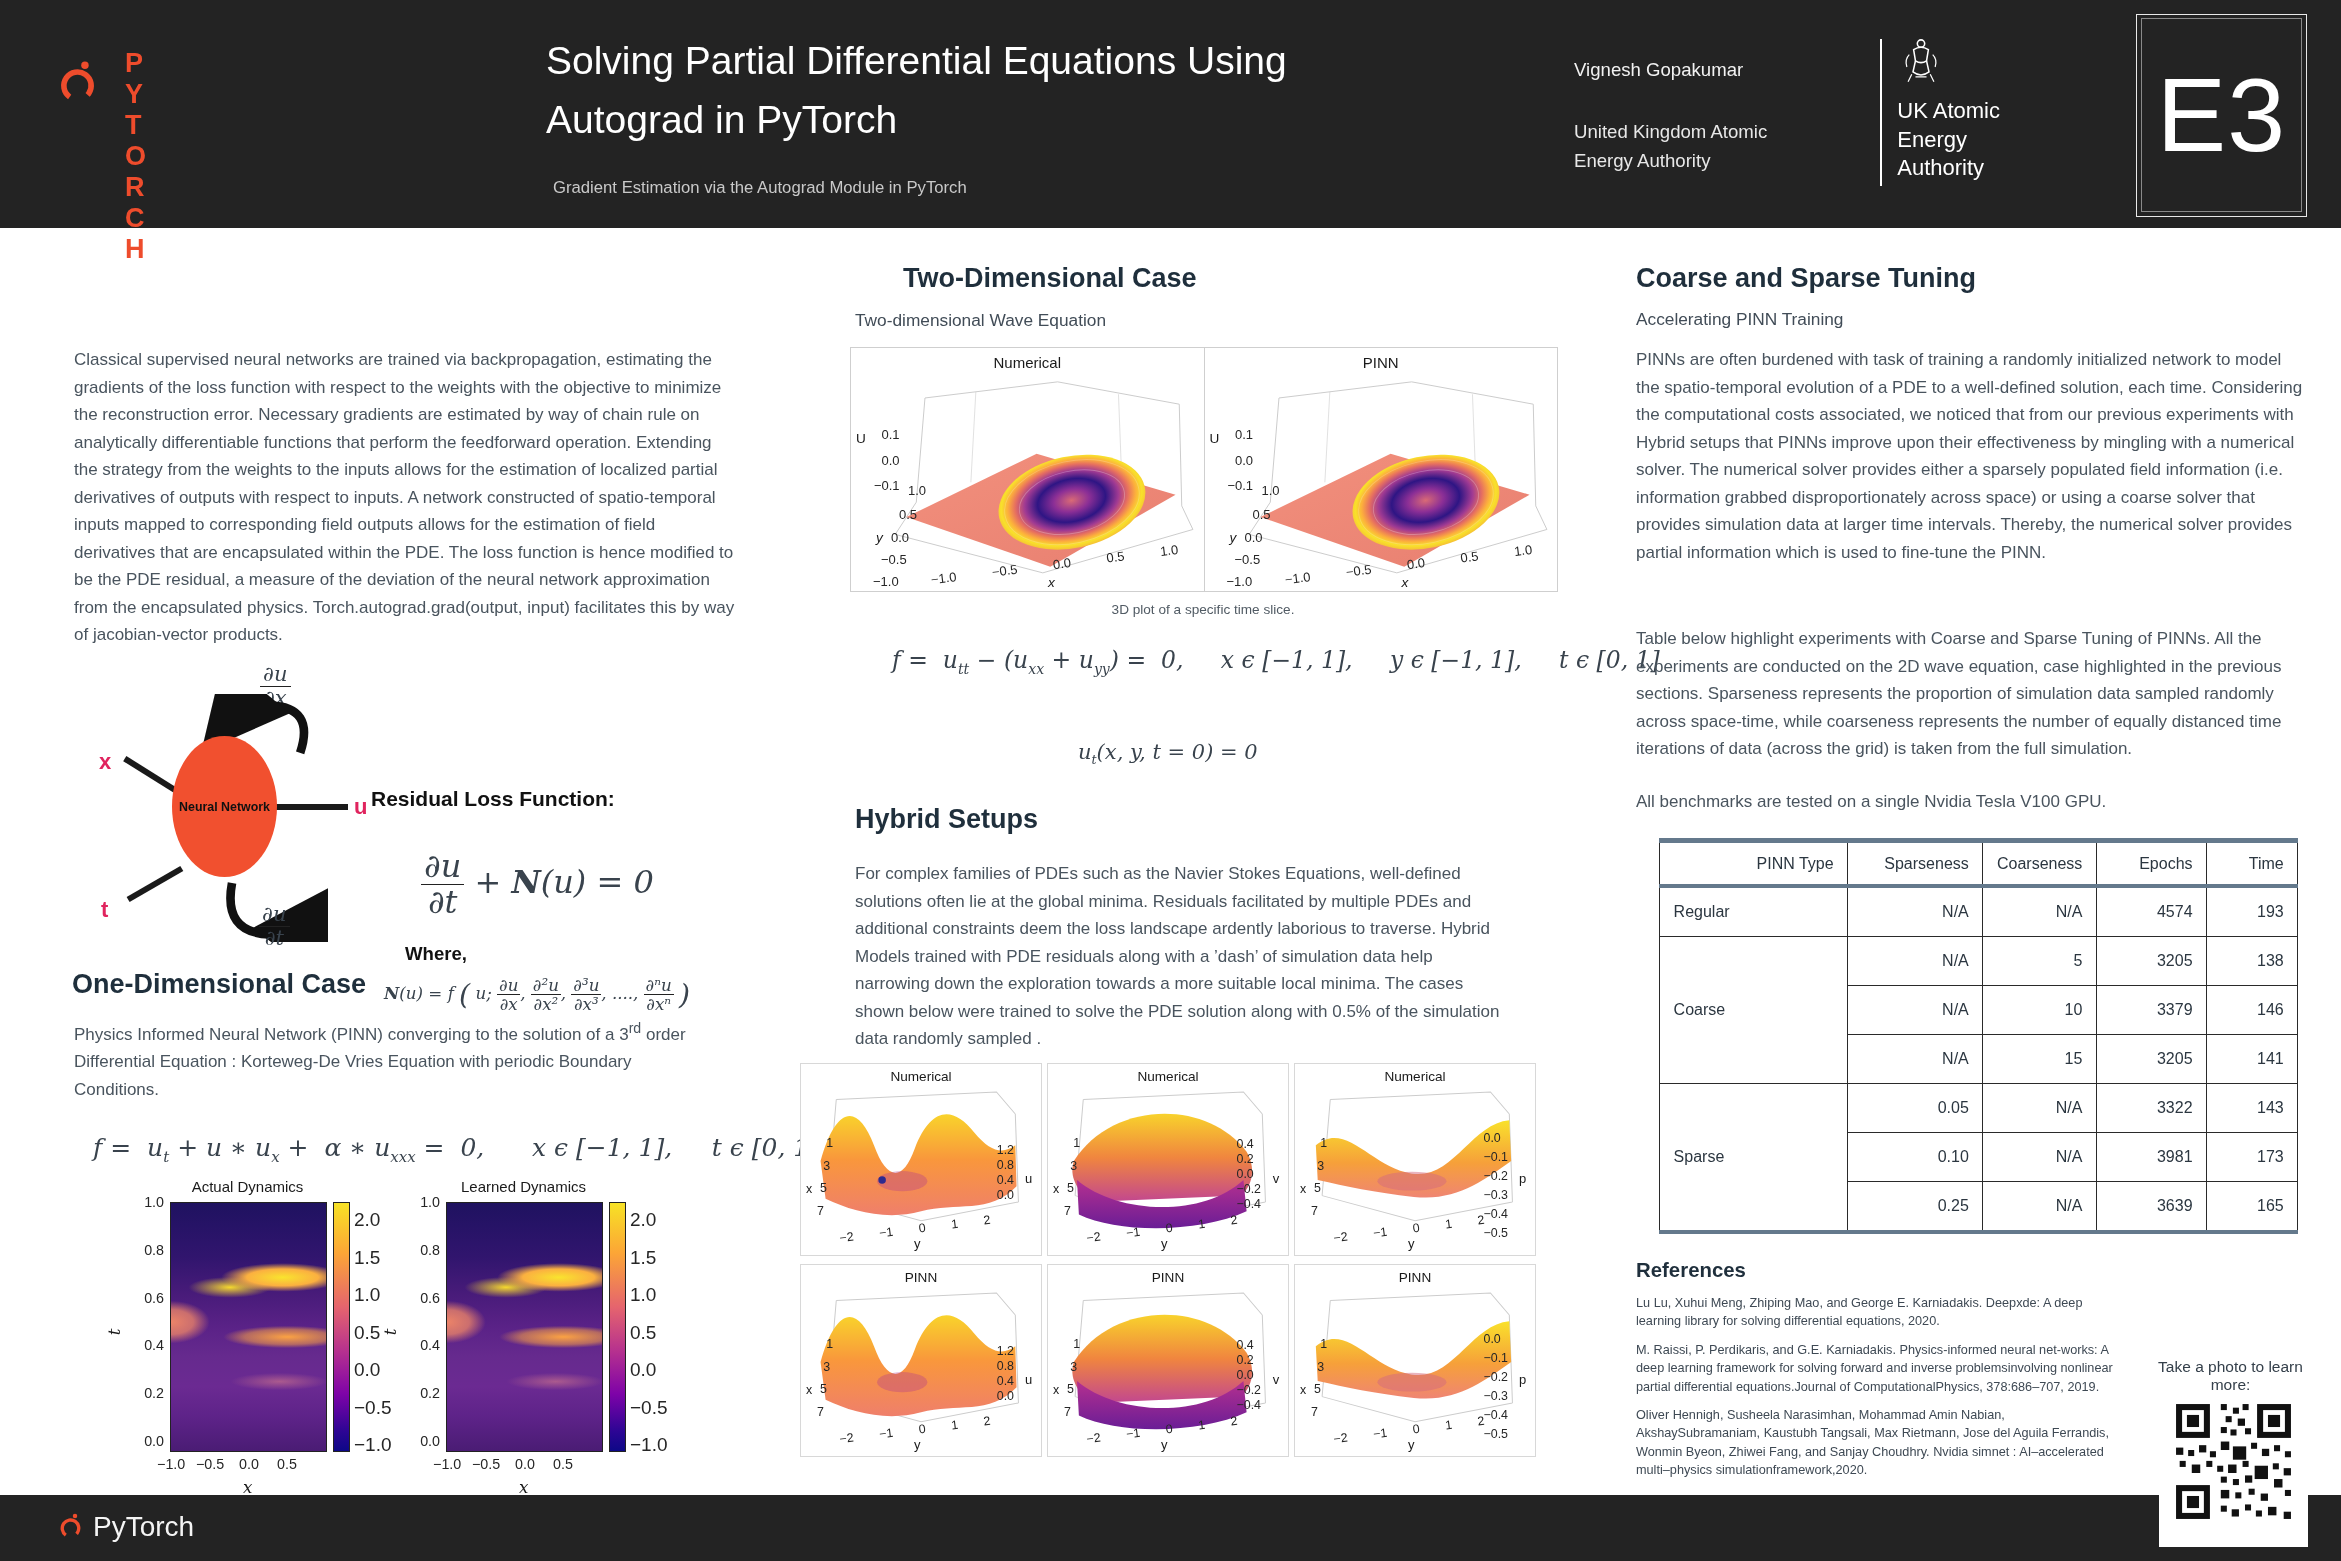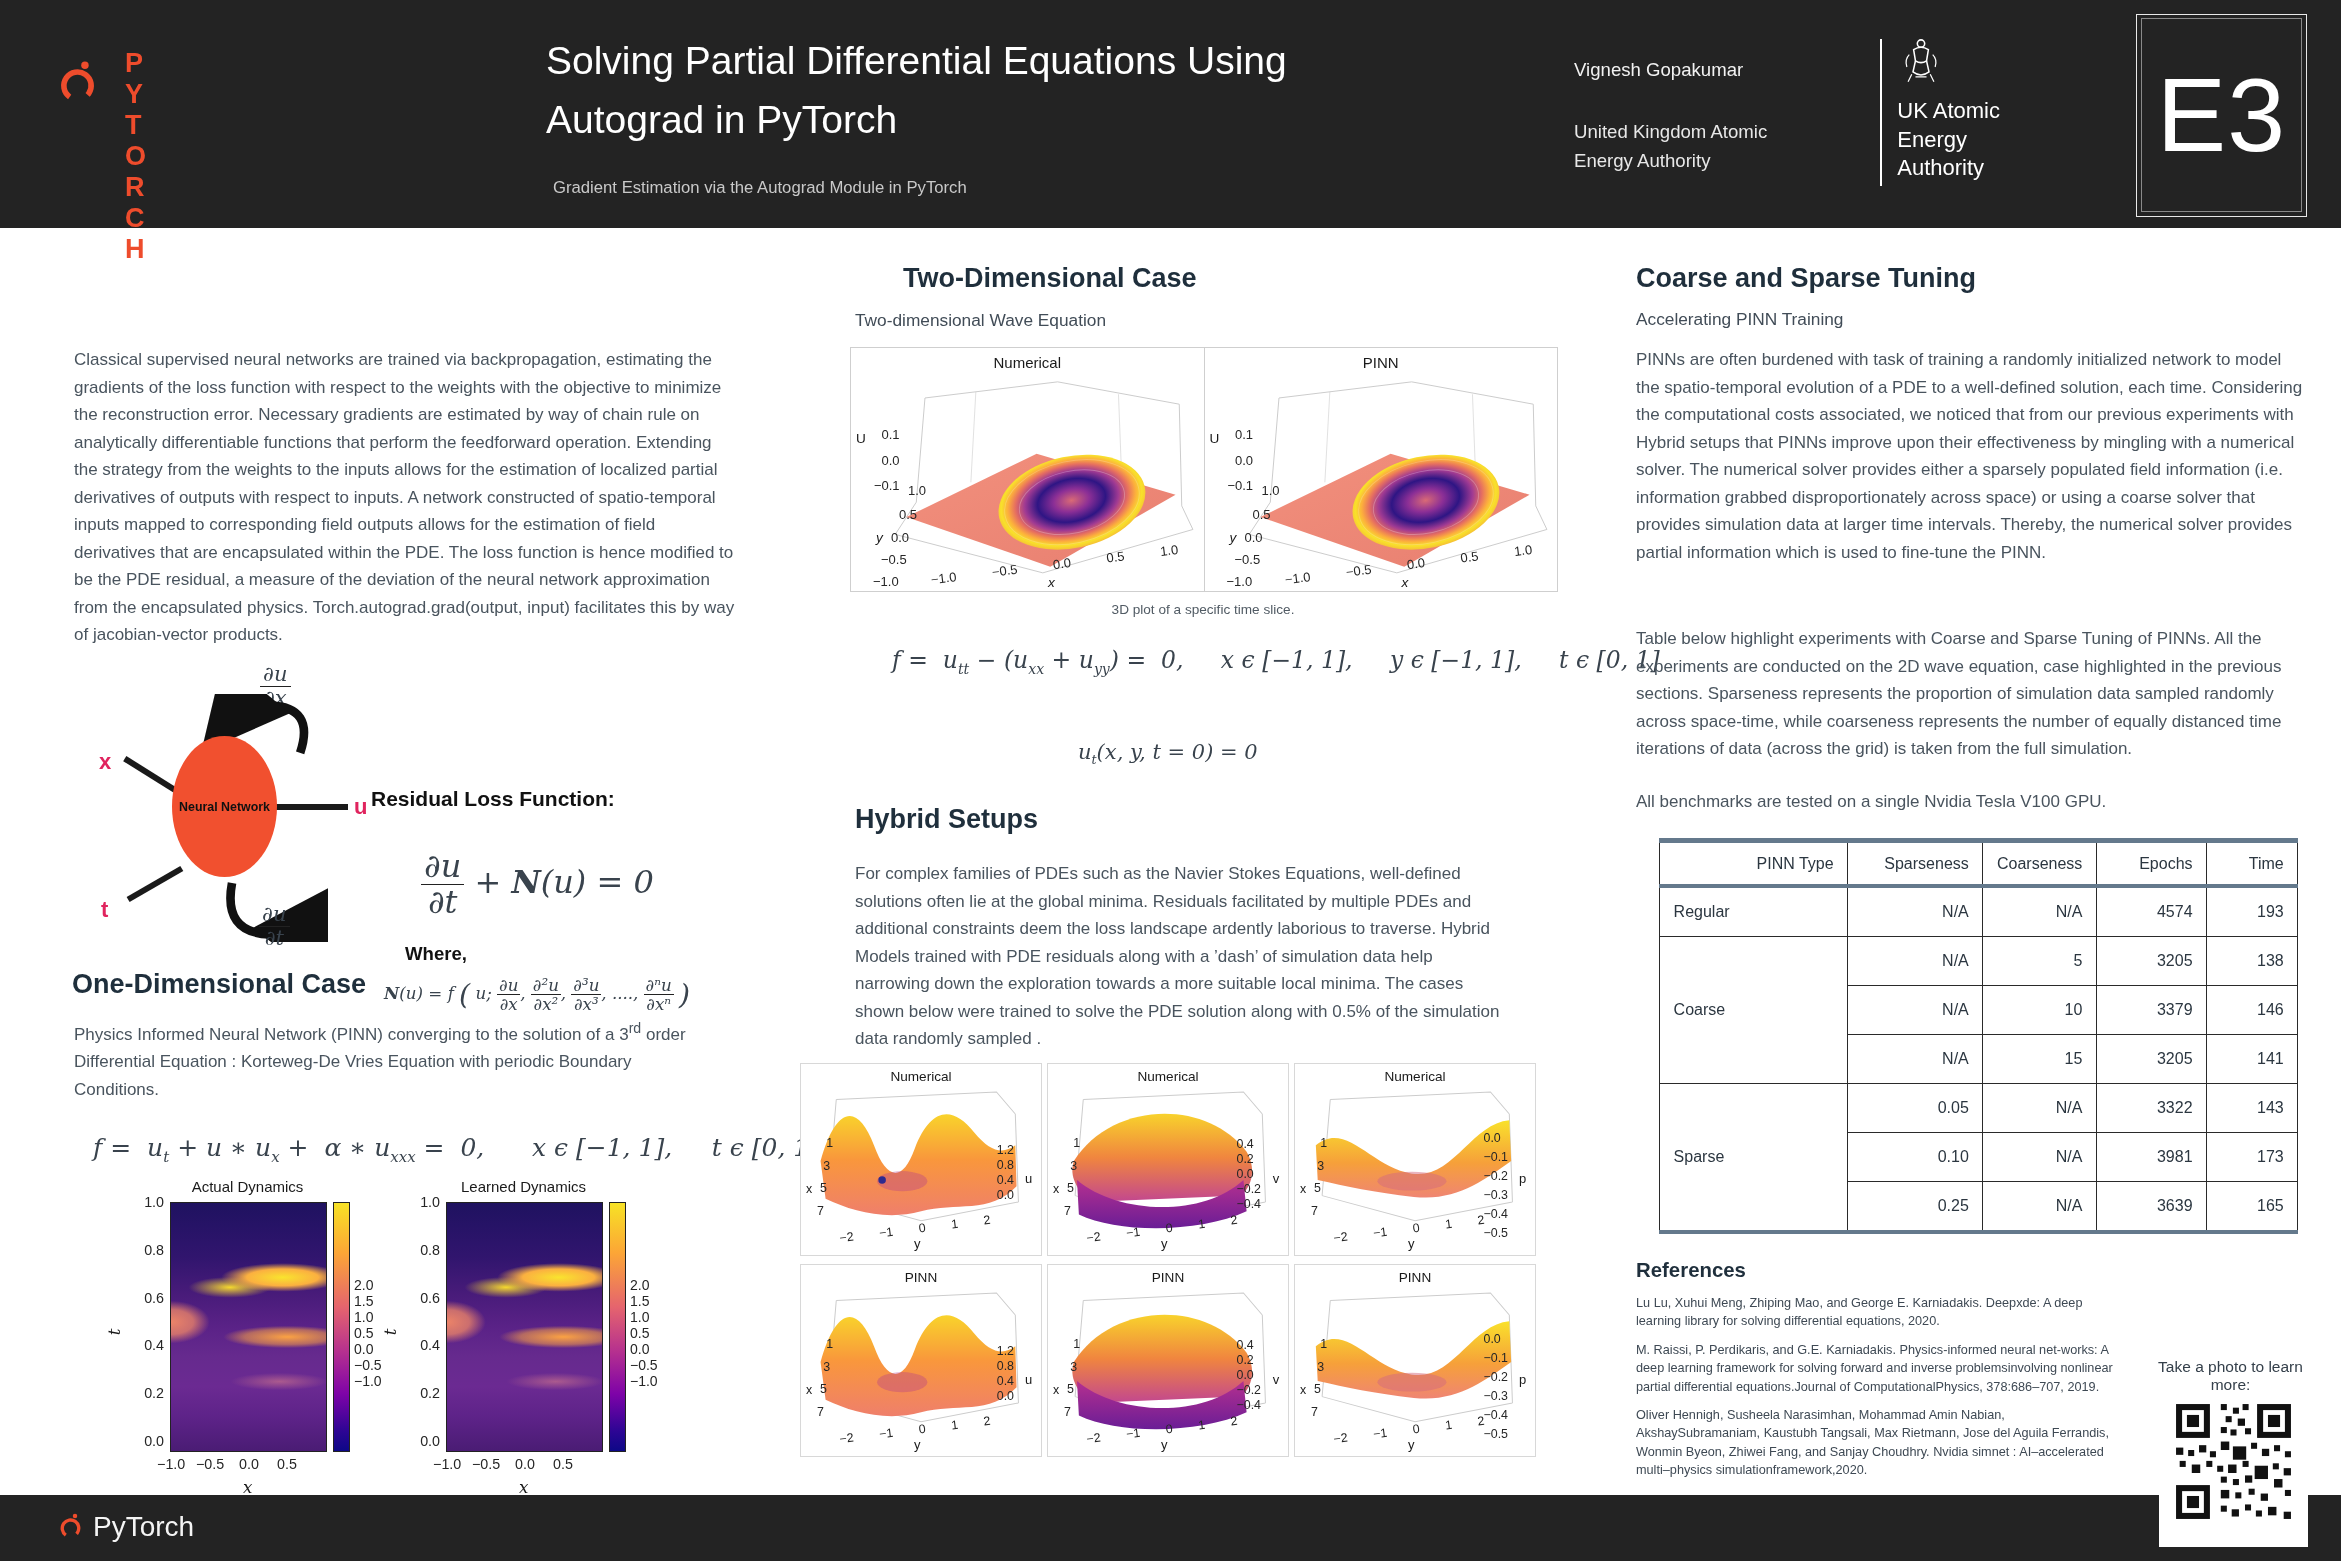--- a/index.html
+++ b/index.html
@@ -62,21 +62,21 @@
       radial-gradient(ellipse 32% 11% at 0% 48%, #ec8468 0%, rgba(236,132,104,.78) 45%, rgba(236,132,104,0) 78%),
       radial-gradient(ellipse 55% 6% at 75% 54%, #fba243 0%, rgba(251,162,67,.55) 50%, rgba(251,162,67,0) 75%),
       radial-gradient(ellipse 45% 5% at 70% 72%, rgba(224,130,140,.55), rgba(224,130,140,0) 70%),
       linear-gradient(180deg,#1f1260 0%,#271367 10%,#31156e 22%,#471b79 36%,#5a2287 50%,#662a8e 62%,#6b2a92 74%,#5e2389 86%,#4a1c74 100%);}
   .hm-yticks{position:absolute;left:5px;top:16px;height:255px;width:32px;display:flex;flex-direction:column;
      justify-content:space-between;align-items:flex-end;font-size:14.3px;}
   .hm-ylabel{position:absolute;left:-16px;top:144px;font-size:16.7px;font-style:italic;font-family:"DejaVu Serif",serif;transform:rotate(-90deg);color:#1a1a1a;}
   .hm-cbar{position:absolute;left:206px;top:23.5px;width:15px;height:248px;border:1.2px solid #222;
     background:linear-gradient(180deg,#f7e225 0%,#fca636 20%,#e5646e 42%,#b5308f 60%,#7e03a8 77%,#2d0594 92%,#0d0887 100%);}
   .hm-cticks{position:absolute;left:227px;top:31px;height:247px;display:flex;flex-direction:column;
-     justify-content:center;font-size:14px;}
+     justify-content:space-between;font-size:19px;}
   .hm-xticks{position:absolute;left:43px;top:278px;width:155px;height:18.6px;font-size:14.3px;}
   .hm-xticks span{position:absolute;transform:translateX(-50%);}
   .hm-xticks span:nth-of-type(1){left:1.2px;}
   .hm-xticks span:nth-of-type(2){left:40px;}
   .hm-xticks span:nth-of-type(3){left:79px;}
   .hm-xticks span:nth-of-type(4){left:117px;}
   .hm-xlabel{position:absolute;left:116px;top:299px;font-size:16.7px;font-style:italic;font-family:"DejaVu Serif",serif;color:#1a1a1a;}
   
   .fig2d{position:absolute;left:850px;top:347px;width:706px;height:243px;border:1.2px solid #cfcfcf;
          display:flex;background:#fff;}

